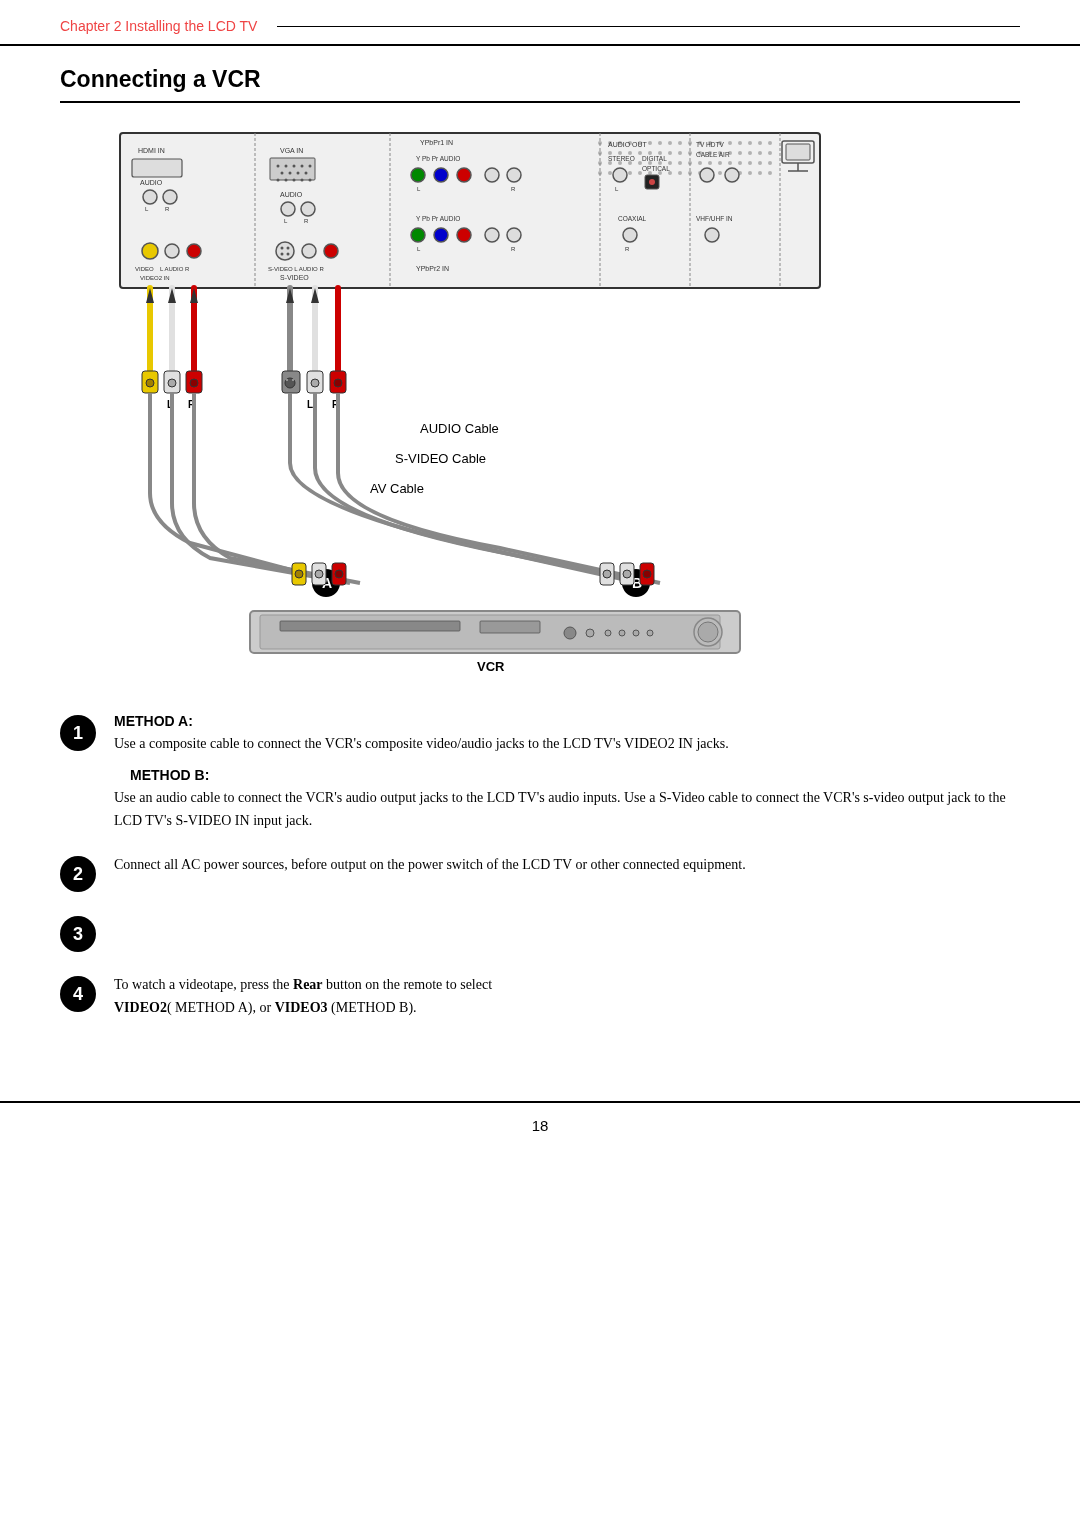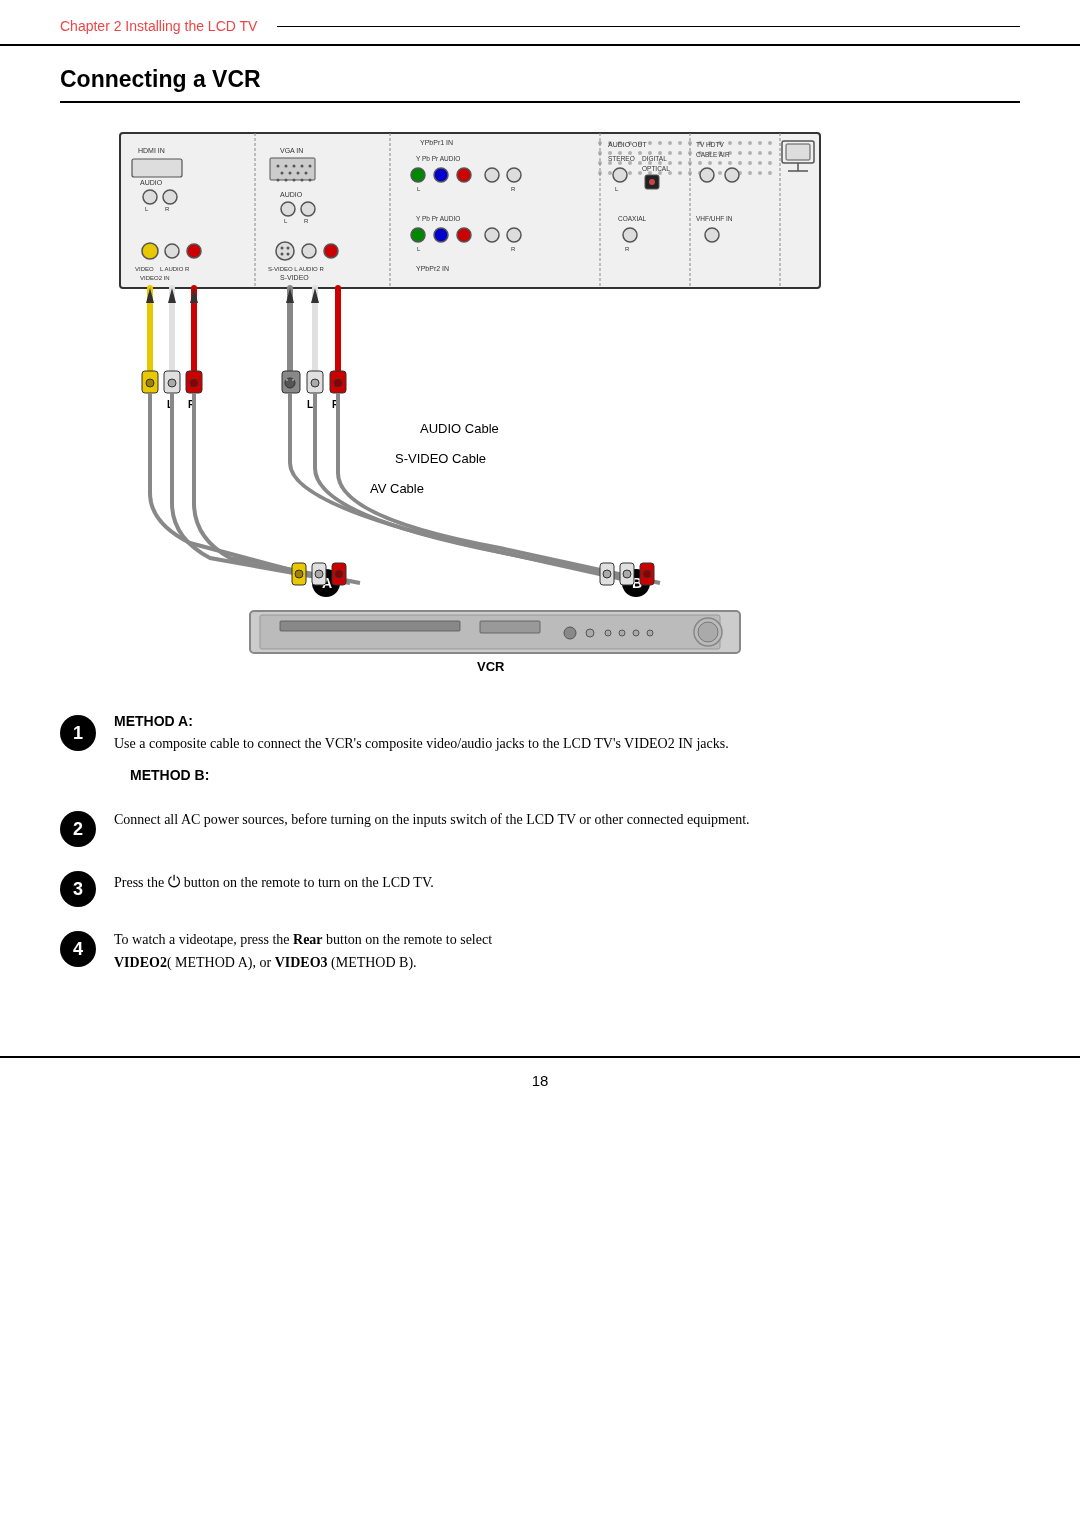--- a/index.html
+++ b/index.html
@@ -405,38 +405,36 @@
   <div class="instructions">
 
     <div class="step-item">
       <div class="step-number">
         <span>1</span>
       </div>
       <div class="step-content">
         <div class="method-title">METHOD A:</div>
         <p class="step-text">Use a composite cable to connect the VCR's composite video/audio jacks to the LCD TV's VIDEO2 IN jacks.</p>
         <div class="method-title" style="margin-top:12px;padding-left:16px;">METHOD B:</div>
+        <p class="step-text">Use an audio cable to connect the VCR's audio output jacks to the LCD TV's audio inputs. Use a S-Video cable to connect the VCR's s-video output jack to the LCD TV's S-VIDEO IN input jack.</p>
       </div>
     </div>
 
     <div class="step-item">
       <div class="step-number">
         <span>2</span>
       </div>
       <div class="step-content">
-        <p class="step-text">Connect all AC power sources, before turning on the inputs switch of the LCD TV or other connected equipment.</p>
+        <p class="step-text">Connect all AC power sources, before output on the power switch of the LCD TV or other connected equipment.</p>
       </div>
     </div>
 
     <div class="step-item">
       <div class="step-number">
         <span>3</span>
-      </div>
-      <div class="step-content">
-        <p class="step-text">Press the <span style="font-size:16px;">⏻</span> button on the remote to turn on the LCD TV.</p>
       </div>
     </div>
 
     <div class="step-item">
       <div class="step-number">
         <span>4</span>
       </div>
       <div class="step-content">
         <p class="step-text">
           To watch a videotape, press the <b>Rear</b> button on the remote to select<br>

